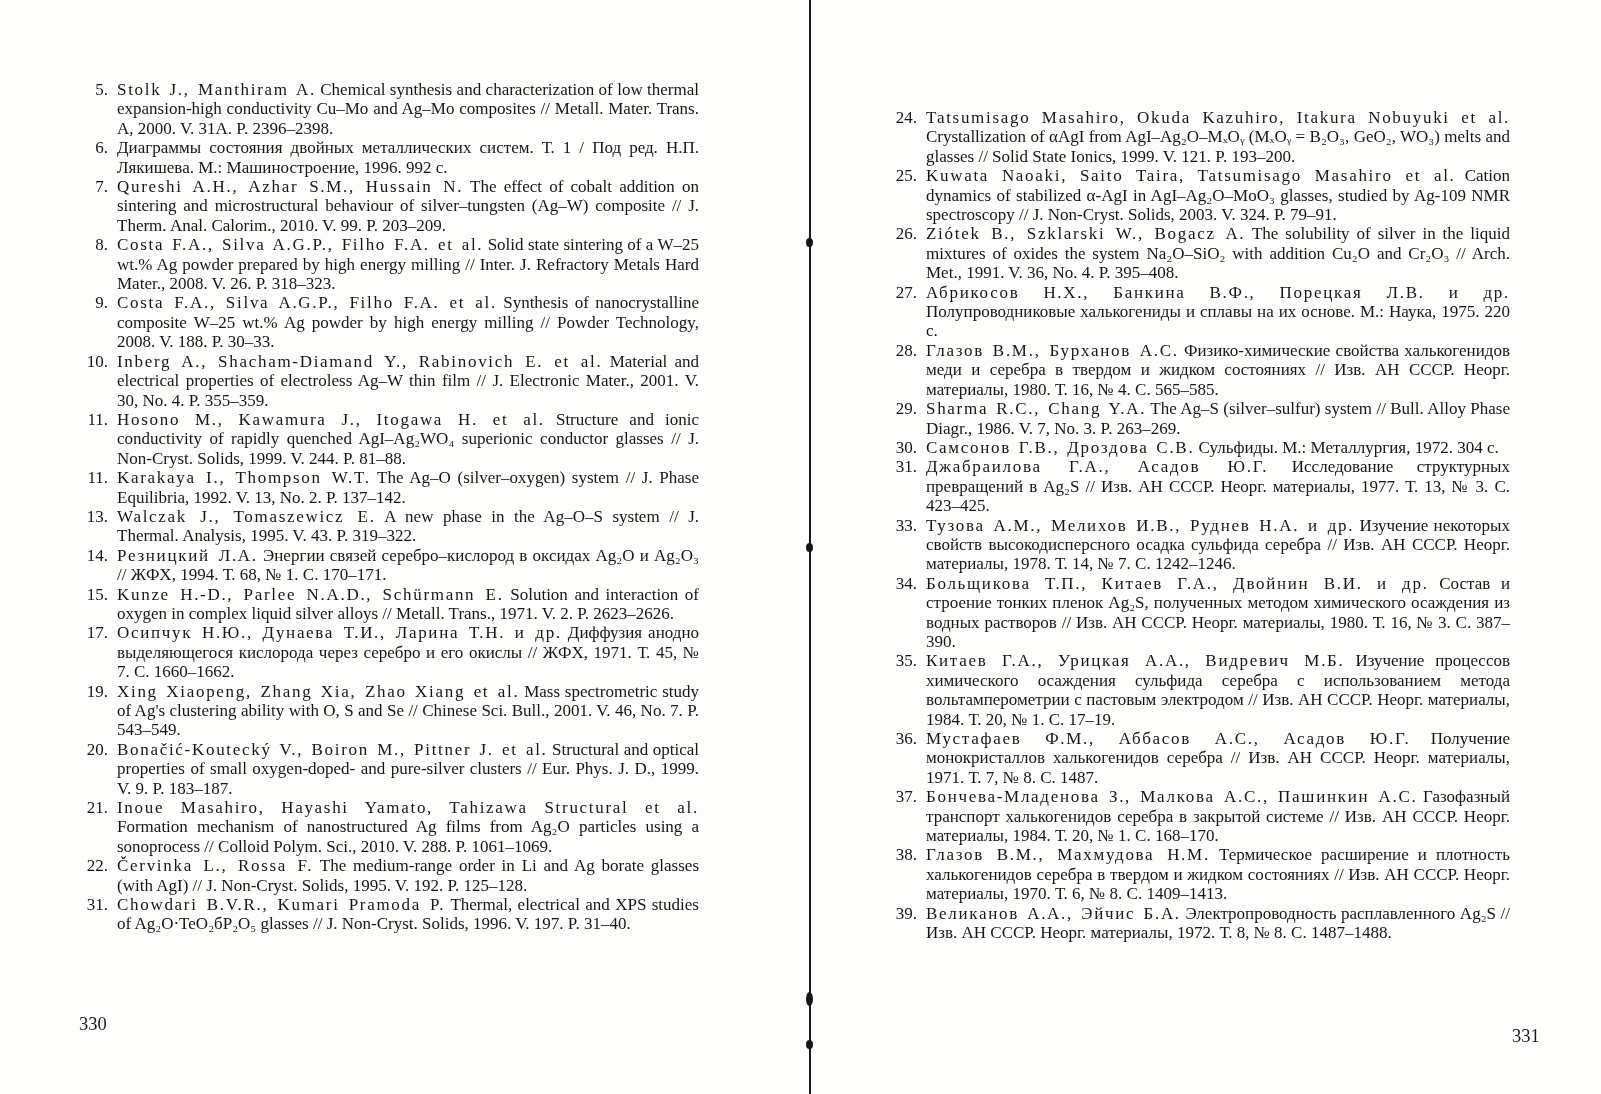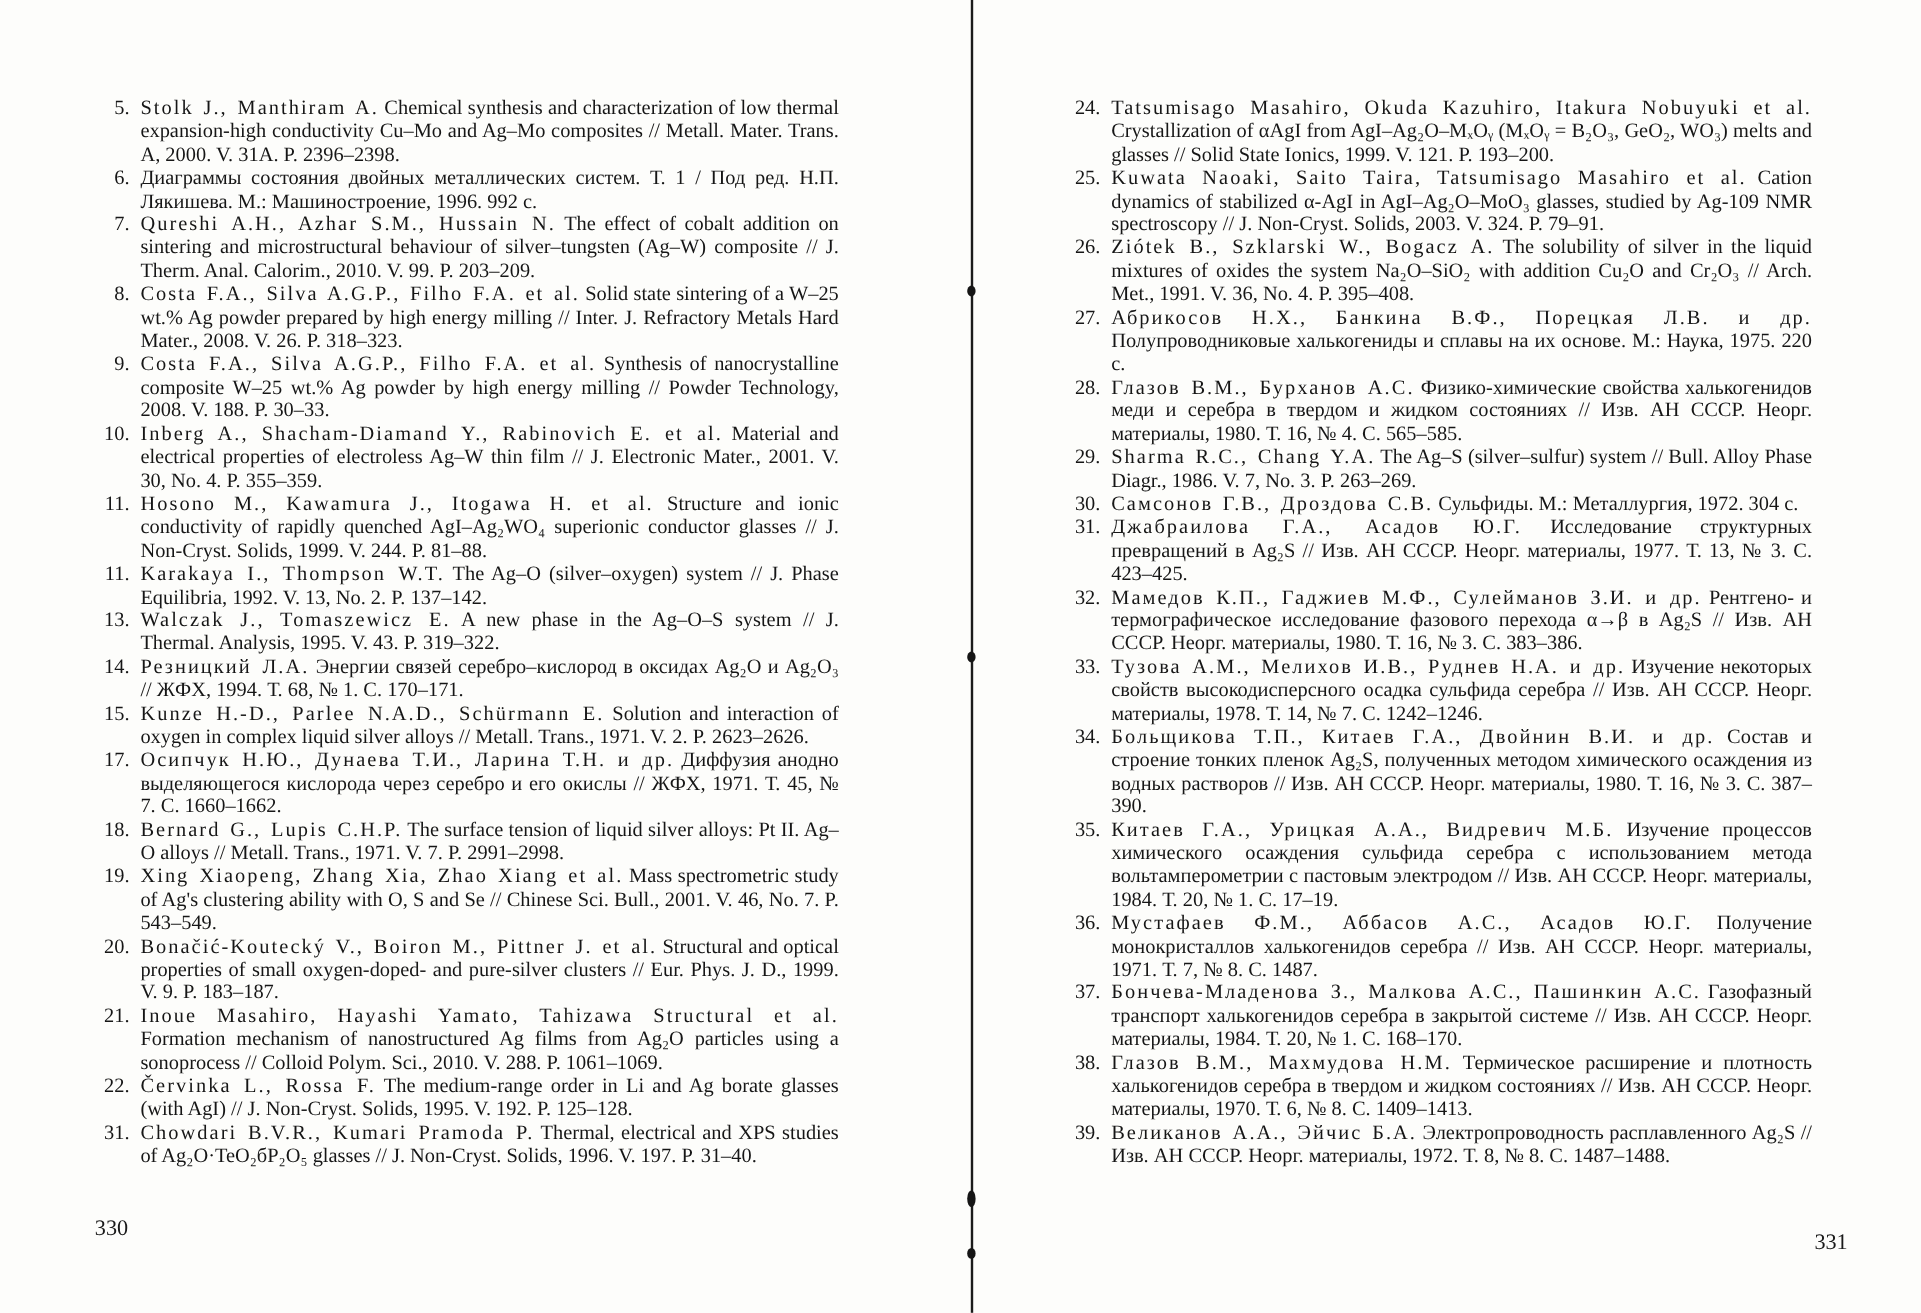--- a/index.html
+++ b/index.html
@@ -15,21 +15,21 @@
     font-family: "Liberation Serif", "DejaVu Serif", serif;
     overflow: hidden;
   }
   .page {
     position: absolute;
     top: 80px;
     font-size: 17px;
     line-height: 19.4px;
   }
   .page-left  { left: 77px;  width: 622px; }
-  .page-right { left: 886px; width: 624px; }
+  .page-right { left: 886px; width: 624px; margin-top: 28px; }
 
   .refs {
     list-style: none;
     margin: 0;
     padding: 0;
   }
   .ref {
     display: flex;
     align-items: flex-start;
   }
@@ -124,24 +124,20 @@
       </li>
       <li class="ref">
         <span class="ref-num">15.</span>
         <span class="ref-body"><span class="ref-authors">Kunze H.-D., Parlee N.A.D., Schürmann E.</span> <span>Solution and interaction of oxygen in complex liquid silver alloys // Metall. Trans., 1971. V. 2. P. 2623–2626.</span></span>
       </li>
       <li class="ref">
         <span class="ref-num">17.</span>
         <span class="ref-body"><span class="ref-authors">Осипчук Н.Ю., Дунаева Т.И., Ларина Т.Н. и др.</span> <span>Диффузия анодно выделяющегося кислорода через серебро и его окислы // ЖФХ, 1971. Т. 45, № 7. С. 1660–1662.</span></span>
       </li>
       <li class="ref">
-        <span class="ref-num">18.</span>
-        <span class="ref-body"><span class="ref-authors">Bernard G., Lupis C.H.P.</span> <span>The surface tension of liquid silver alloys: Pt II. Ag–O alloys // Metall. Trans., 1971. V. 7. P. 2991–2998.</span></span>
-      </li>
-      <li class="ref">
         <span class="ref-num">19.</span>
         <span class="ref-body"><span class="ref-authors">Xing Xiaopeng, Zhang Xia, Zhao Xiang et al.</span> <span>Mass spectrometric study of Ag's clustering ability with O, S and Se // Chinese Sci. Bull., 2001. V. 46, No. 7. P. 543–549.</span></span>
       </li>
       <li class="ref">
         <span class="ref-num">20.</span>
         <span class="ref-body"><span class="ref-authors">Bonačić-Koutecký V., Boiron M., Pittner J. et al.</span> <span>Structural and optical properties of small oxygen-doped- and pure-silver clusters // Eur. Phys. J. D., 1999. V. 9. P. 183–187.</span></span>
       </li>
       <li class="ref">
         <span class="ref-num">21.</span>
         <span class="ref-body"><span class="ref-authors">Inoue Masahiro, Hayashi Yamato, Tahizawa Structural et al.</span> <span>Formation mechanism of nanostructured Ag films from Ag₂O particles using a sonoprocess // Colloid Polym. Sci., 2010. V. 288. P. 1061–1069.</span></span>
@@ -191,24 +187,20 @@
       </li>
       <li class="ref">
         <span class="ref-num">30.</span>
         <span class="ref-body"><span class="ref-authors">Самсонов Г.В., Дроздова С.В.</span> <span>Сульфиды. М.: Металлургия, 1972. 304 с.</span></span>
       </li>
       <li class="ref">
         <span class="ref-num">31.</span>
         <span class="ref-body"><span class="ref-authors">Джабраилова Г.А., Асадов Ю.Г.</span> <span>Исследование структурных превращений в Ag₂S // Изв. АН СССР. Неорг. материалы, 1977. Т. 13, № 3. С. 423–425.</span></span>
       </li>
       <li class="ref">
-        <span class="ref-num">32.</span>
-        <span class="ref-body"><span class="ref-authors">Мамедов К.П., Гаджиев М.Ф., Сулейманов З.И. и др.</span> <span>Рентгено- и термографическое исследование фазового перехода α→β в Ag₂S // Изв. АН СССР. Неорг. материалы, 1980. Т. 16, № 3. С. 383–386.</span></span>
-      </li>
-      <li class="ref">
         <span class="ref-num">33.</span>
         <span class="ref-body"><span class="ref-authors">Тузова А.М., Мелихов И.В., Руднев Н.А. и др.</span> <span>Изучение некоторых свойств высокодисперсного осадка сульфида серебра // Изв. АН СССР. Неорг. материалы, 1978. Т. 14, № 7. С. 1242–1246.</span></span>
       </li>
       <li class="ref">
         <span class="ref-num">34.</span>
         <span class="ref-body"><span class="ref-authors">Больщикова Т.П., Китаев Г.А., Двойнин В.И. и др.</span> <span>Состав и строение тонких пленок Ag₂S, полученных методом химического осаждения из водных растворов // Изв. АН СССР. Неорг. материалы, 1980. Т. 16, № 3. С. 387–390.</span></span>
       </li>
       <li class="ref">
         <span class="ref-num">35.</span>
         <span class="ref-body"><span class="ref-authors">Китаев Г.А., Урицкая А.А., Видревич М.Б.</span> <span>Изучение процессов химического осаждения сульфида серебра с использованием метода вольтамперометрии с пастовым электродом // Изв. АН СССР. Неорг. материалы, 1984. Т. 20, № 1. С. 17–19.</span></span>

